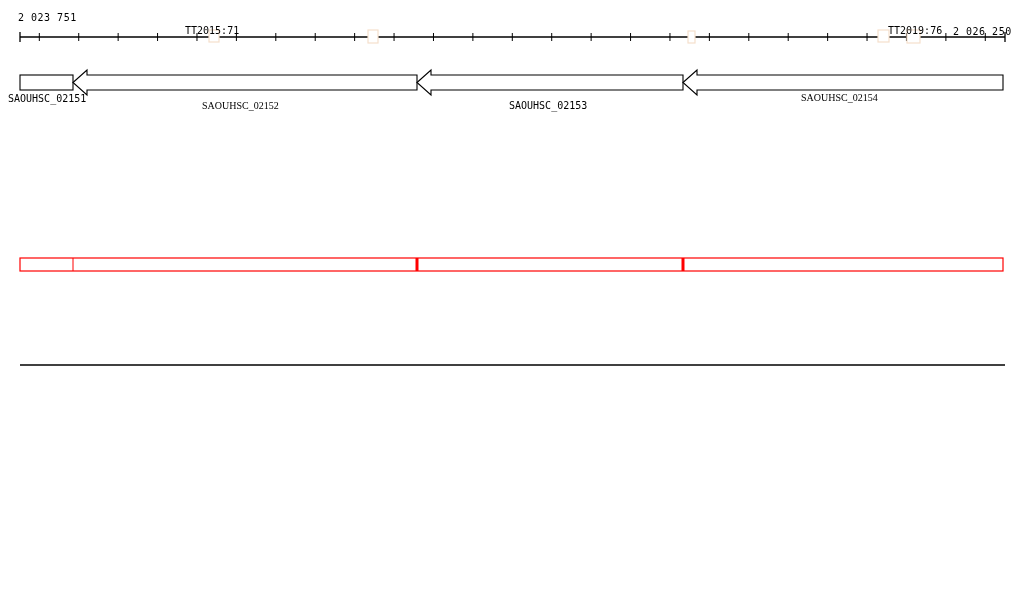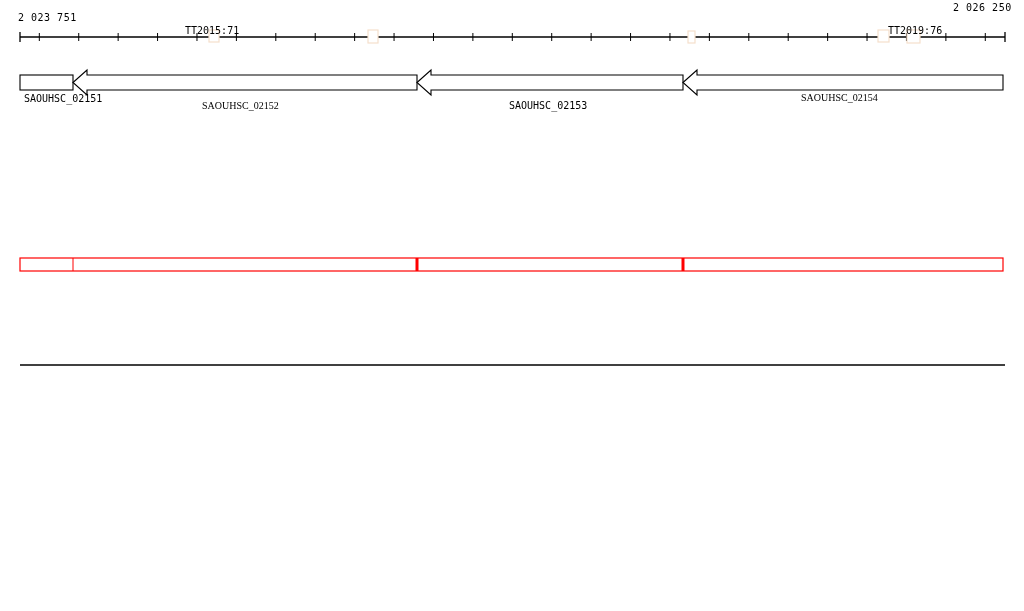--- a/index.html
+++ b/index.html
@@ -110,19 +110,19 @@
         <polyline points="20.0,570.1 27.0,569.9 34.1,569.7 41.1,569.4 48.2,569.1 55.2,568.9 62.3,568.8 69.3,568.7 76.3,568.6 83.4,568.5 90.4,568.4 97.5,568.2 104.5,567.9 111.6,567.5 118.6,567.1 125.6,566.8 132.7,566.4 139.7,566.2 146.8,566.1 153.8,566.1 160.9,566.2 167.9,566.3 174.9,566.7 182.0,567.0 189.0,567.2 196.1,567.4 203.1,567.5 210.2,567.6 217.2,567.7 224.2,567.9 231.3,568.1 238.3,568.5 245.4,568.9 252.4,569.3 259.5,569.7 266.5,570.0 273.5,570.2 280.6,570.2 287.6,570.2 294.7,570.1 301.7,569.9 308.8,569.8 315.8,569.7 322.8,569.6 329.9,569.6 336.9,569.5 344.0,569.5 351.0,569.4 358.1,569.3 365.1,569.0 372.1,568.7 379.2,568.4 386.2,568.0 393.3,567.7 400.3,567.5 407.4,567.5 414.4,567.5 421.4,567.6 428.5,567.7 435.5,567.9 442.6,567.9 449.6,567.9 456.7,567.9 463.7,567.8 470.7,567.8 477.8,567.9 484.8,568.0 491.9,568.2 498.9,568.5 506.0,568.8 513.0,569.2 520.0,569.5 527.1,569.7 534.1,569.8 541.2,569.8 548.2,569.8 555.3,569.6 562.3,569.5 569.3,569.3 576.4,569.2 583.4,569.2 590.5,569.2 597.5,569.3 604.6,569.3 611.6,569.2 618.6,569.1 625.7,568.8 632.7,568.5 639.8,568.1 646.8,567.8 653.9,567.5 660.9,567.4 667.9,567.3 675.0,567.4 682.0,567.5 689.1,567.7 696.1,567.8 703.2,567.8 710.2,567.8 717.2,567.9 724.3,567.9 731.3,567.9 738.4,568.0 745.4,568.2 752.5,568.4 759.5,568.7 766.5,569.1 773.6,569.4 780.6,569.7 787.7,569.9 794.7,570.0 801.8,569.9 808.8,569.8 815.8,569.5 822.9,569.3 829.9,569.0 837.0,568.9 844.0,568.8 851.1,568.8 858.1,568.8 865.1,568.8 872.2,568.9 879.2,568.8 886.3,568.6 893.3,568.4 900.4,568.2 907.4,568.1 914.4,568.0 921.5,568.0 928.5,568.2 935.6,568.4 942.6,568.7 949.7,569.0 956.7,569.2 963.7,569.4 970.8,569.6 977.8,569.7 984.9,569.8 991.9,570.0 999.0,570.1 1006.0,570.4" fill="none" stroke="#996633" stroke-width="1"></polyline>
         <polyline points="20.0,572.0 27.0,571.6 34.1,571.3 41.1,571.0 48.2,570.8 55.2,570.7 62.3,570.7 69.3,570.7 76.3,570.8 83.4,570.7 90.4,570.7 97.5,570.5 104.5,570.3 111.6,570.1 118.6,569.9 125.6,569.8 132.7,569.8 139.7,569.9 146.8,570.1 153.8,570.3 160.9,570.6 167.9,570.7 174.9,571.0 182.0,571.2 189.0,571.3 196.1,571.4 203.1,571.4 210.2,571.4 217.2,571.4 224.2,571.6 231.3,571.7 238.3,572.0 245.4,572.2 252.4,572.4 259.5,572.4 266.5,572.4 273.5,572.3 280.6,572.1 287.6,571.8 294.7,571.6 301.7,571.5 308.8,571.5 315.8,571.6 322.8,571.6 329.9,571.7 336.9,571.7 344.0,571.8 351.0,571.7 358.1,571.6 365.1,571.5 372.1,571.3 379.2,571.2 386.2,571.2 393.3,571.2 400.3,571.4 407.4,571.6 414.4,571.8 421.4,572.0 428.5,572.2 435.5,572.2 442.6,572.2 449.6,572.0 456.7,571.8 463.7,571.6 470.7,571.6 477.8,571.6 484.8,571.6 491.9,571.8 498.9,571.9 506.0,572.0 513.0,572.1 520.0,572.1 527.1,572.0 534.1,571.8 541.2,571.6 548.2,571.4 555.3,571.2 562.3,571.1 569.3,571.0 576.4,571.1 583.4,571.2 590.5,571.3 597.5,571.5 604.6,571.6 611.6,571.6 618.6,571.5 625.7,571.3 632.7,571.2 639.8,571.1 646.8,571.1 653.9,571.1 660.9,571.3 667.9,571.5 675.0,571.8 682.0,572.0 689.1,572.1 696.1,572.1 703.2,572.0 710.2,571.9 717.2,571.8 724.3,571.7 731.3,571.7 738.4,571.7 745.4,571.8 752.5,571.9 759.5,572.1 766.5,572.2 773.6,572.2 780.6,572.2 787.7,572.1 794.7,571.8 801.8,571.6 808.8,571.4 815.8,571.1 822.9,570.9 829.9,570.8 837.0,570.8 844.0,570.9 851.1,571.0 858.1,571.0 865.1,571.2 872.2,571.2 879.2,571.3 886.3,571.2 893.3,571.3 900.4,571.3 907.4,571.5 914.4,571.7 921.5,572.1 928.5,572.4 935.6,572.8 942.6,573.1 949.7,573.4 956.7,573.5 963.7,573.6 970.8,573.6 977.8,573.6 984.9,573.6 991.9,573.6 999.0,573.8 1006.0,573.9" fill="none" stroke="#7ec8e3" stroke-width="2.5"></polyline>
         <polyline points="20.0,574.2 27.0,574.0 34.1,574.0 41.1,574.0 48.2,574.2 55.2,574.4 62.3,574.6 69.3,574.8 76.3,574.9 83.4,574.9 90.4,574.8 97.5,574.6 104.5,574.3 111.6,574.1 118.6,573.9 125.6,573.9 132.7,573.9 139.7,574.0 146.8,574.0 153.8,574.0 160.9,574.0 167.9,573.8 174.9,573.8 182.0,573.6 189.0,573.5 196.1,573.3 203.1,573.2 210.2,573.2 217.2,573.3 224.2,573.5 231.3,573.7 238.3,573.9 245.4,574.1 252.4,574.3 259.5,574.3 266.5,574.4 273.5,574.3 280.6,574.3 287.6,574.3 294.7,574.4 301.7,574.7 308.8,575.0 315.8,575.4 322.8,575.6 329.9,575.8 336.9,575.9 344.0,575.9 351.0,575.8 358.1,575.7 365.1,575.5 372.1,575.4 379.2,575.3 386.2,575.3 393.3,575.3 400.3,575.4 407.4,575.4 414.4,575.4 421.4,575.3 428.5,575.1 435.5,574.8 442.6,574.5 449.6,574.1 456.7,573.7 463.7,573.4 470.7,573.4 477.8,573.4 484.8,573.6 491.9,573.7 498.9,573.9 506.0,574.0 513.0,574.0 520.0,574.0 527.1,574.0 534.1,573.9 541.2,573.9 548.2,574.0 555.3,574.1 562.3,574.4 569.3,574.7 576.4,575.0 583.4,575.3 590.5,575.5 597.5,575.7 604.6,575.7 611.6,575.7 618.6,575.5 625.7,575.4 632.7,575.2 639.8,575.2 646.8,575.1 653.9,575.2 660.9,575.3 667.9,575.3 675.0,575.3 682.0,575.1 689.1,574.9 696.1,574.6 703.2,574.2 710.2,573.8 717.2,573.6 724.3,573.5 731.3,573.5 738.4,573.6 745.4,573.7 752.5,573.9 759.5,574.0 766.5,574.1 773.6,574.2 780.6,574.1 787.7,574.1 794.7,574.0 801.8,574.0 808.8,574.1 815.8,574.2 822.9,574.3 829.9,574.6 837.0,574.8 844.0,575.0 851.1,575.2 858.1,575.2 865.1,575.3 872.2,575.3 879.2,575.3 886.3,575.3 893.3,575.3 900.4,575.4 907.4,575.5 914.4,575.7 921.5,575.9 928.5,576.1 935.6,576.2 942.6,576.2 949.7,576.0 956.7,575.8 963.7,575.7 970.8,575.5 977.8,575.4 984.9,575.4 991.9,575.5 999.0,575.7 1006.0,575.9" fill="none" stroke="#444444" stroke-width="1"></polyline>
         <polyline points="20.0,578.1 27.0,578.1 34.1,578.1 41.1,578.1 48.2,578.2 55.2,578.2 62.3,578.2 69.3,578.2 76.3,578.1 83.4,578.0 90.4,577.9 97.5,577.7 104.5,577.6 111.6,577.5 118.6,577.4 125.6,577.4 132.7,577.4 139.7,577.4 146.8,577.4 153.8,577.4 160.9,577.3 167.9,577.2 174.9,577.2 182.0,577.2 189.0,577.2 196.1,577.2 203.1,577.3 210.2,577.4 217.2,577.5 224.2,577.7 231.3,577.8 238.3,577.9 245.4,578.0 252.4,578.0 259.5,578.1 266.5,578.1 273.5,578.1 280.6,578.1 287.6,578.2 294.7,578.2 301.7,578.3 308.8,578.4 315.8,578.5 322.8,578.5 329.9,578.4 336.9,578.4 344.0,578.3 351.0,578.2 358.1,578.0 365.1,578.0 372.1,577.9 379.2,577.8 386.2,577.8 393.3,577.8 400.3,577.8 407.4,577.8 414.4,577.8 421.4,577.7 428.5,577.6 435.5,577.5 442.6,577.5 449.6,577.4 456.7,577.4 463.7,577.4 470.7,577.5 477.8,577.6 484.8,577.7 491.9,577.8 498.9,577.9 506.0,577.9 513.0,578.0 520.0,578.0 527.1,578.0 534.1,578.0 541.2,578.0 548.2,578.1 555.3,578.1 562.3,578.2 569.3,578.3 576.4,578.3 583.4,578.3 590.5,578.3 597.5,578.2 604.6,578.2 611.6,578.1 618.6,578.0 625.7,577.9 632.7,577.8 639.8,577.8 646.8,577.8 653.9,577.8 660.9,577.8 667.9,577.7 675.0,577.7 682.0,577.6 689.1,577.6 696.1,577.5 703.2,577.4 710.2,577.4 717.2,577.4 724.3,577.5 731.3,577.6 738.4,577.7 745.4,577.8 752.5,577.9 759.5,577.9 766.5,578.0 773.6,578.0 780.6,578.0 787.7,578.0 794.7,578.0 801.8,578.1 808.8,578.1 815.8,578.2 822.9,578.2 829.9,578.2 837.0,578.2 844.0,578.2 851.1,578.2 858.1,578.1 865.1,578.0 872.2,577.9 879.2,577.9 886.3,577.8 893.3,577.8 900.4,577.9 907.4,577.9 914.4,577.9 921.5,578.0 928.5,578.0 935.6,578.0 942.6,577.9 949.7,577.9 956.7,577.9 963.7,577.9 970.8,577.9 977.8,578.0 984.9,578.9 991.9,580.8 999.0,582.6 1006.0,584.5" fill="none" stroke="#000000" stroke-width="1"></polyline>
       </g>
   </svg>
 
   <div class="lbl coord" style="left:18px;top:12px;">2 023 751</div>
   <div class="lbl" style="left:185px;top:25px;">TT2015:71</div>
   <div class="lbl" style="left:888px;top:25px;">TT2019:76</div>
-  <div class="lbl coord" style="left:953px;top:2px;">2 026 250</div>
+  <div class="lbl coord" style="left:953px;top:26px;">2 026 250</div>
 
-  <div class="lbl" style="left:24px;top:93px;">SAOUHSC_02151</div>
+  <div class="lbl" style="left:8px;top:93px;">SAOUHSC_02151</div>
   <div class="lbl" style="left:202px;top:100px;font-family:Liberation Serif, serif;">SAOUHSC_02152</div>
   <div class="lbl" style="left:509px;top:100px;">SAOUHSC_02153</div>
   <div class="lbl" style="left:801px;top:92px;font-family:Liberation Serif, serif;">SAOUHSC_02154</div>
 </div>
 
 </body></html>

